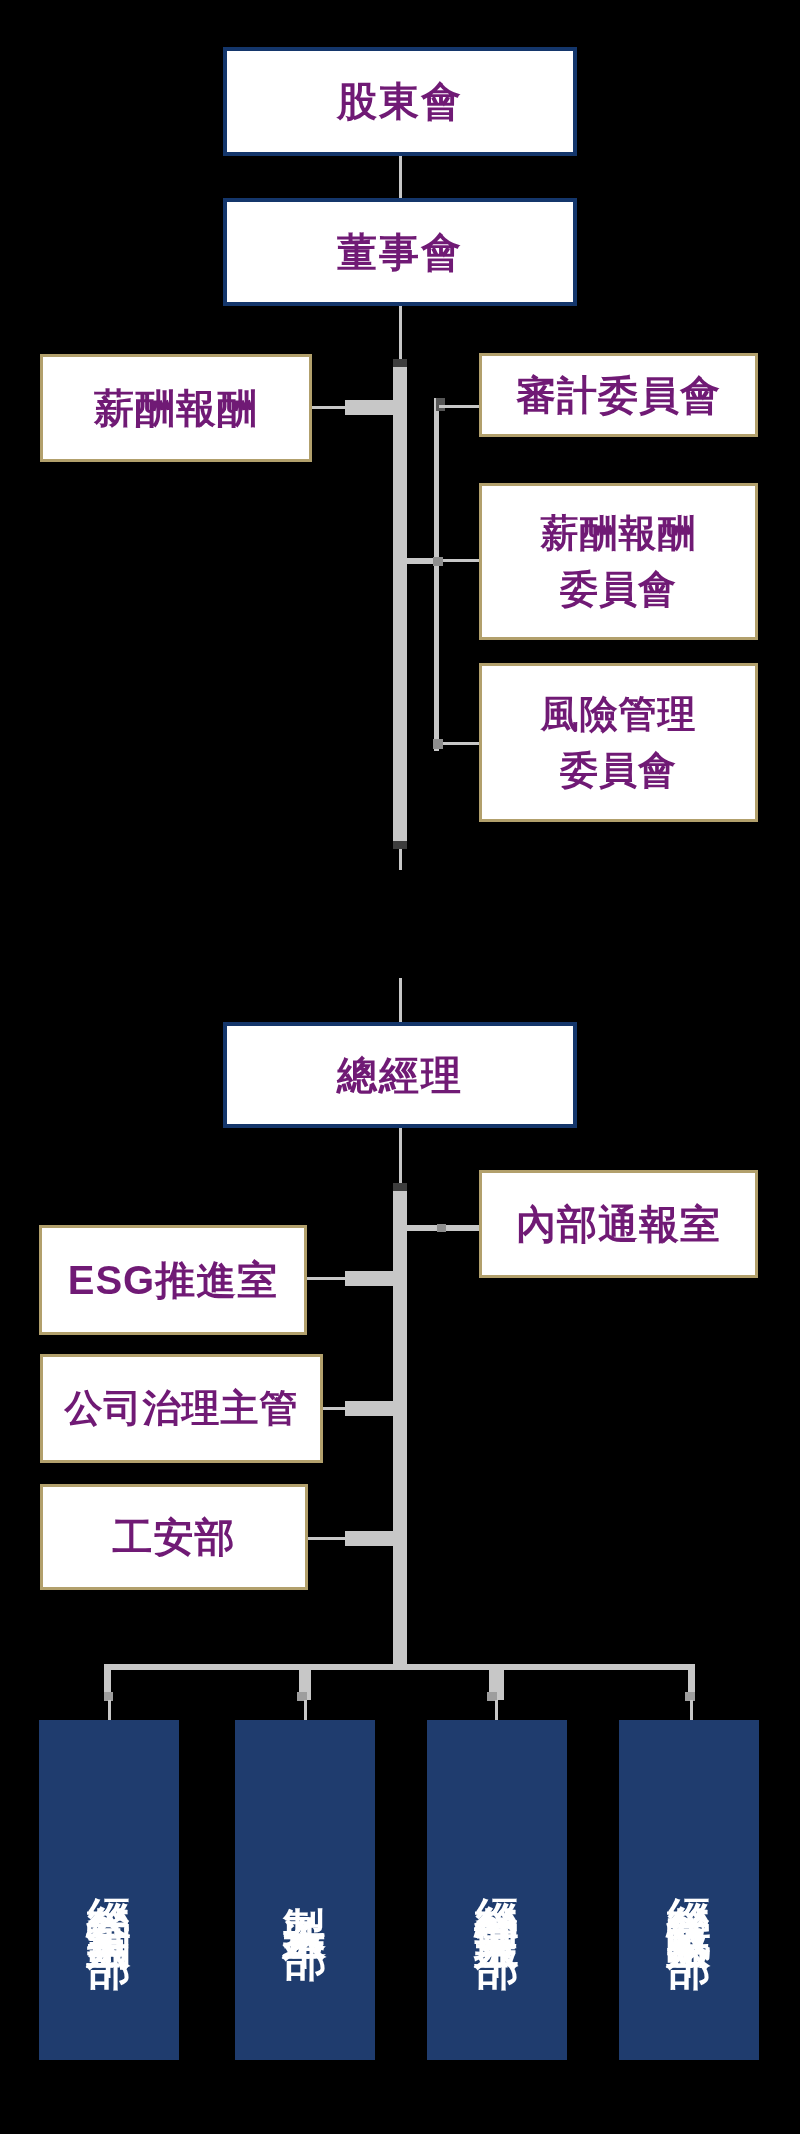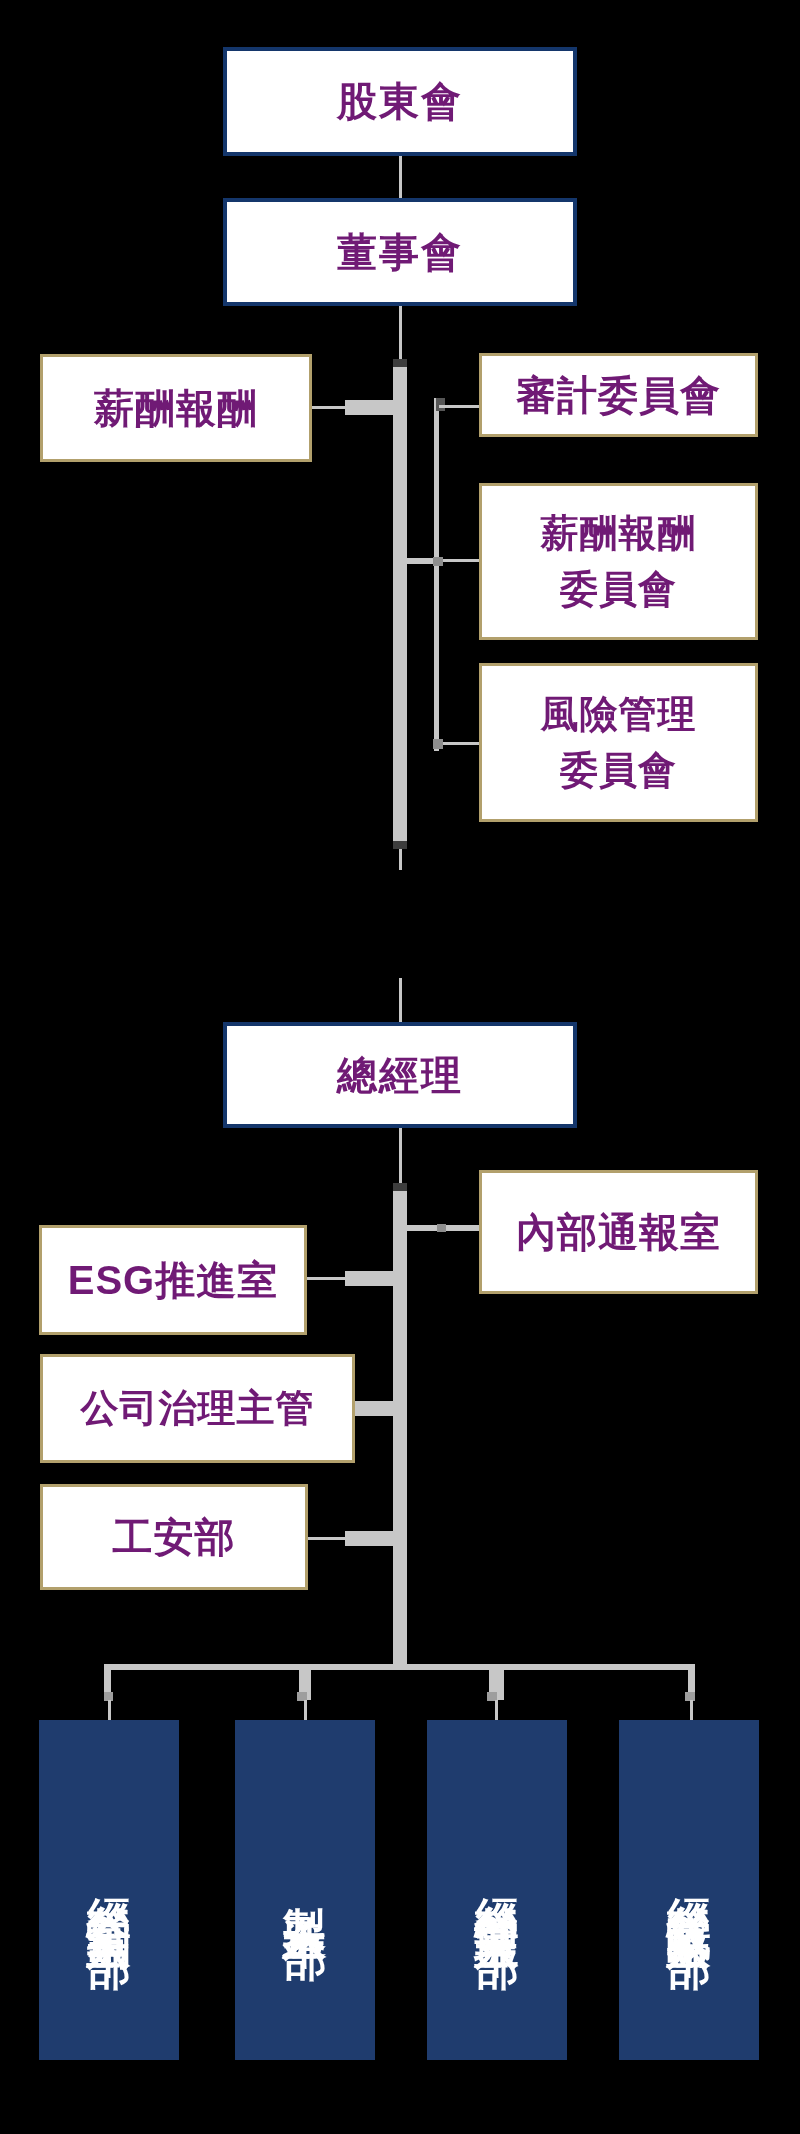--- a/index.html
+++ b/index.html
@@ -123,27 +123,27 @@
     <span class="lbl">審計委員會</span>
   </div>
   <div class="box secondary" style="left:479px;top:483px;width:279px;height:157px;">
     <span class="lbl two-line">薪酬報酬
 委員會</span>
   </div>
   <div class="box secondary" style="left:479px;top:663px;width:279px;height:159px;font-family:Liberation Serif, serif;">
     <span class="lbl two-line">風險管理
 委員會</span>
   </div>
-  <div class="box secondary" style="left:479px;top:1170px;width:279px;height:124px;">
+  <div class="box secondary" style="left:479px;top:1170px;width:279px;height:108px;">
     <span class="lbl">內部通報室</span>
   </div>
   <div class="box secondary" style="left:39px;top:1225px;width:268px;height:110px;">
     <span class="lbl">ESG推進室</span>
   </div>
-  <div class="box secondary small" style="left:40px;top:1354px;width:315px;height:109px;">
+  <div class="box secondary small" style="left:40px;top:1354px;width:283px;height:109px;">
     <span class="lbl">公司治理主管</span>
   </div>
   <div class="box secondary" style="left:40px;top:1484px;width:268px;height:106px;">
     <span class="lbl">工安部</span>
   </div>
 
   <div class="division" style="left:39px;top:1720px;">
     <span class="vlbl">經營企劃本部</span>
   </div>
   <div class="division" style="left:235px;top:1720px;">

